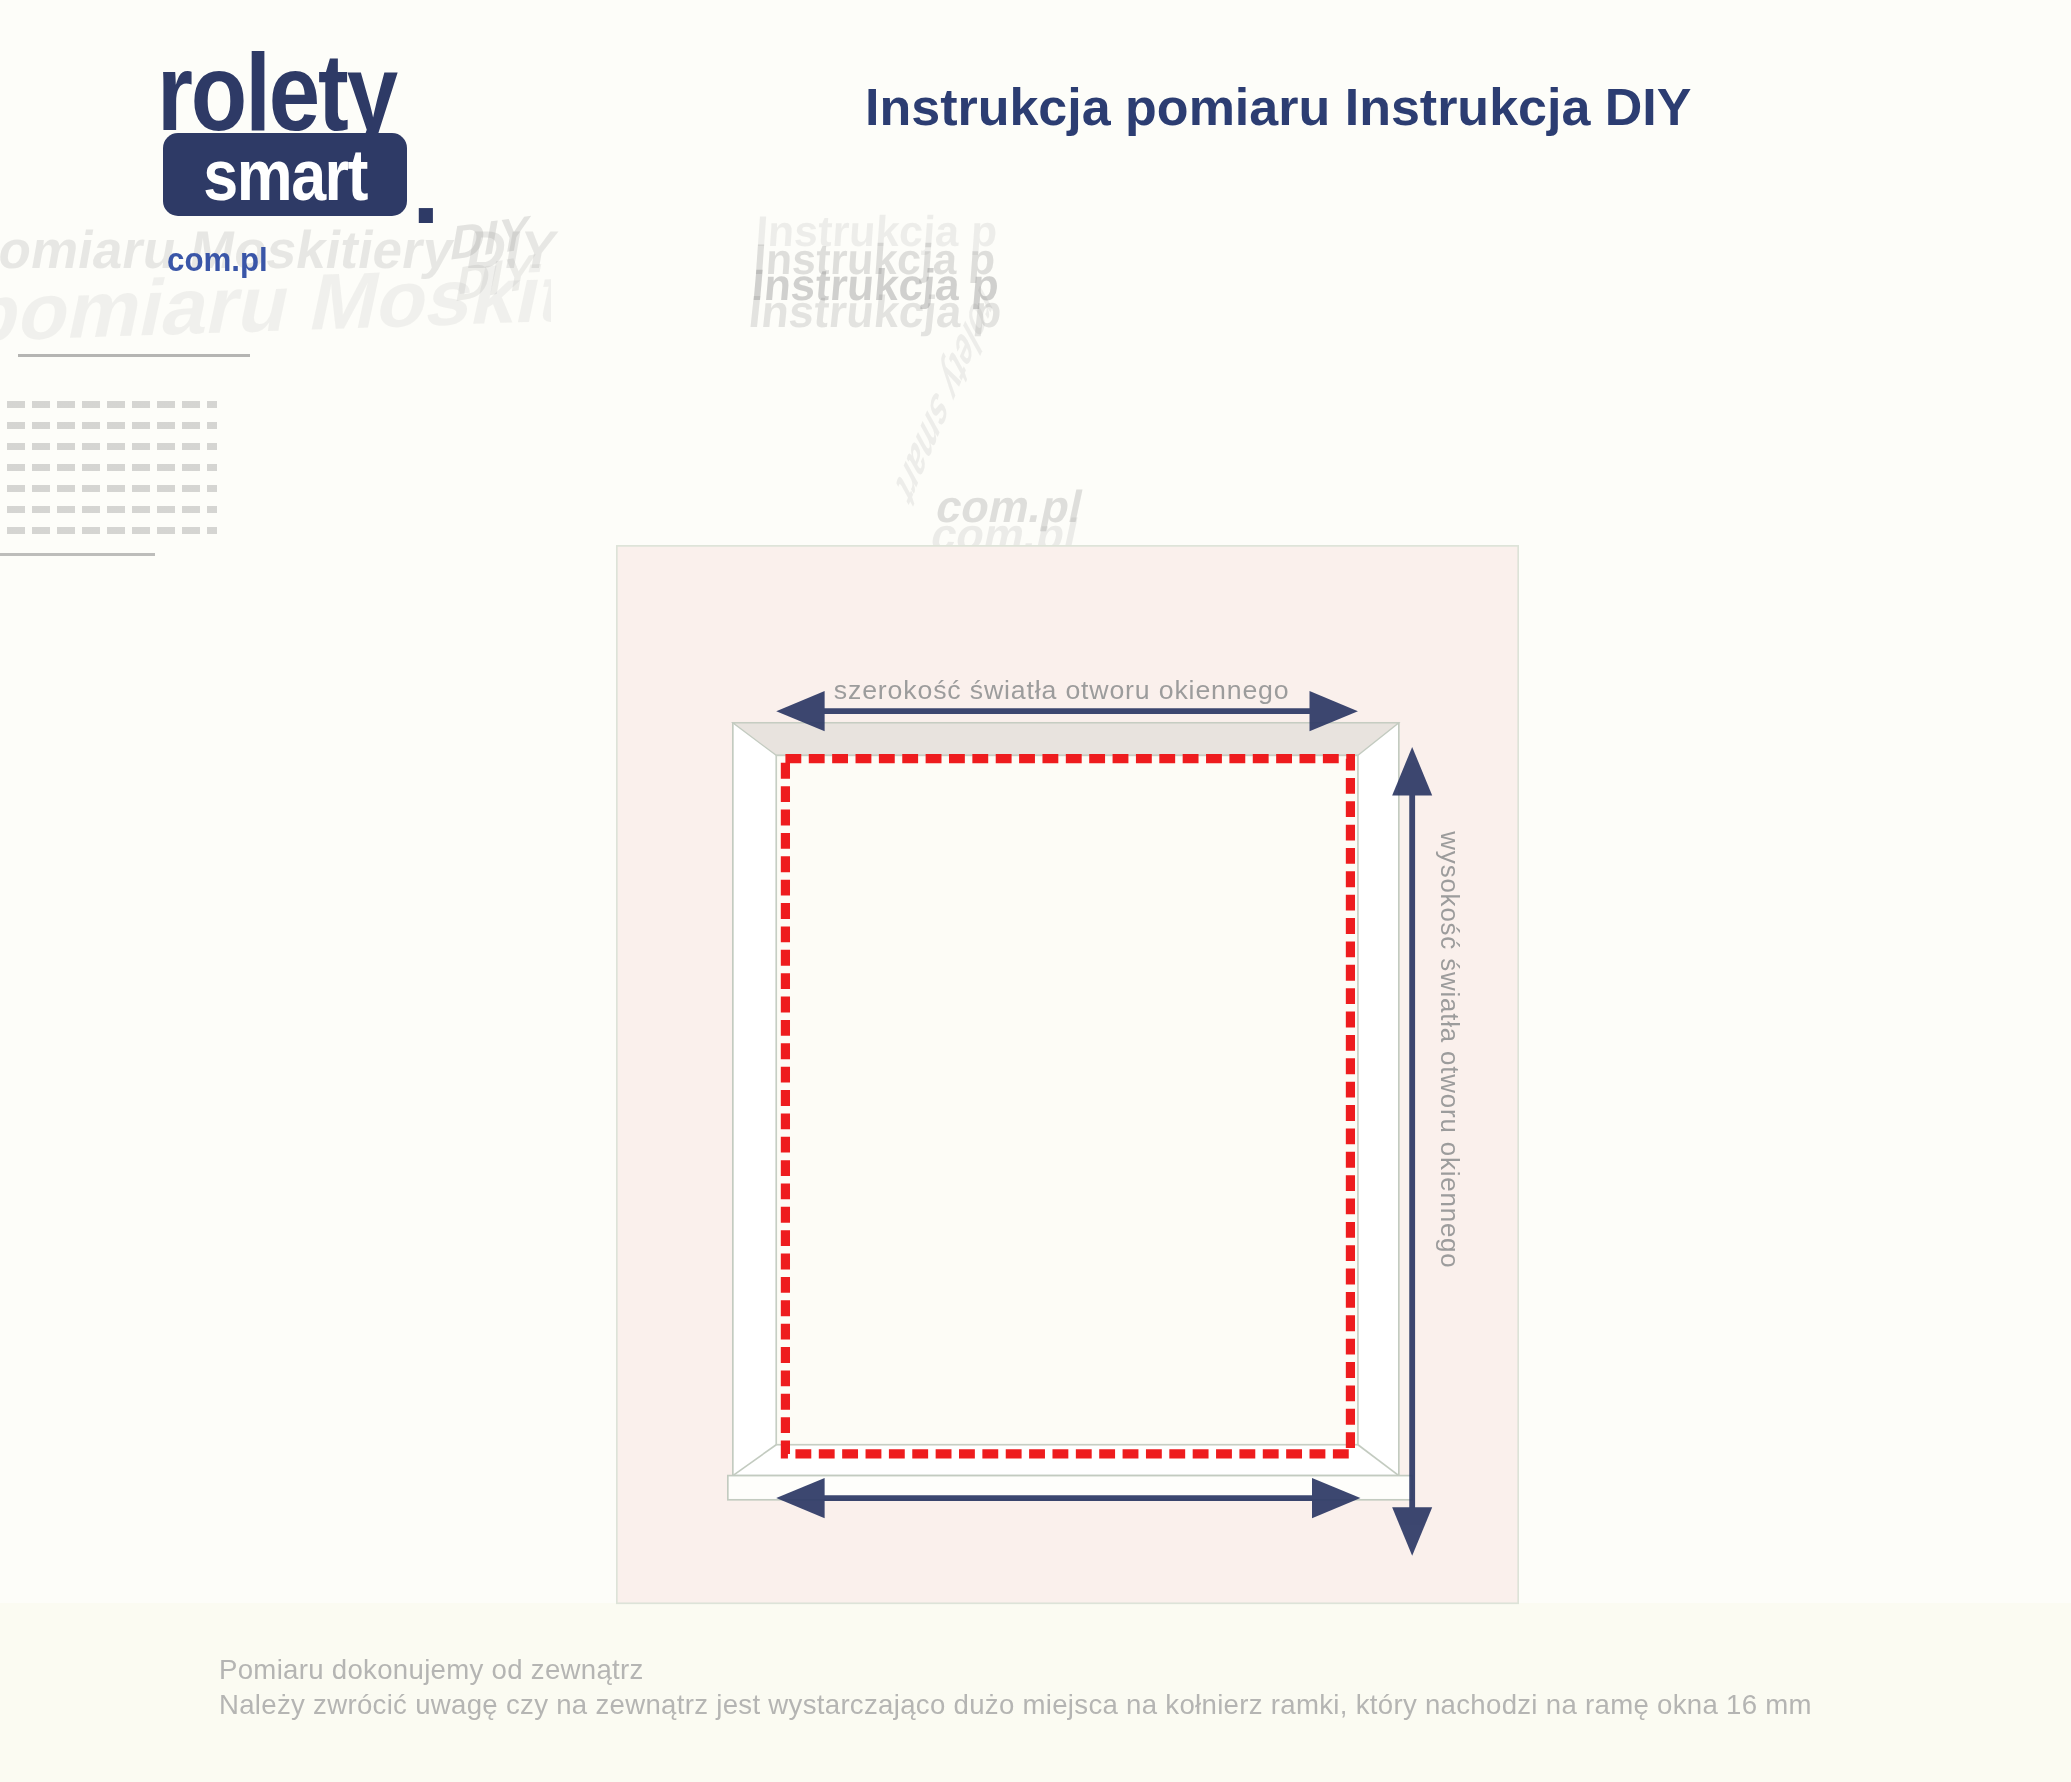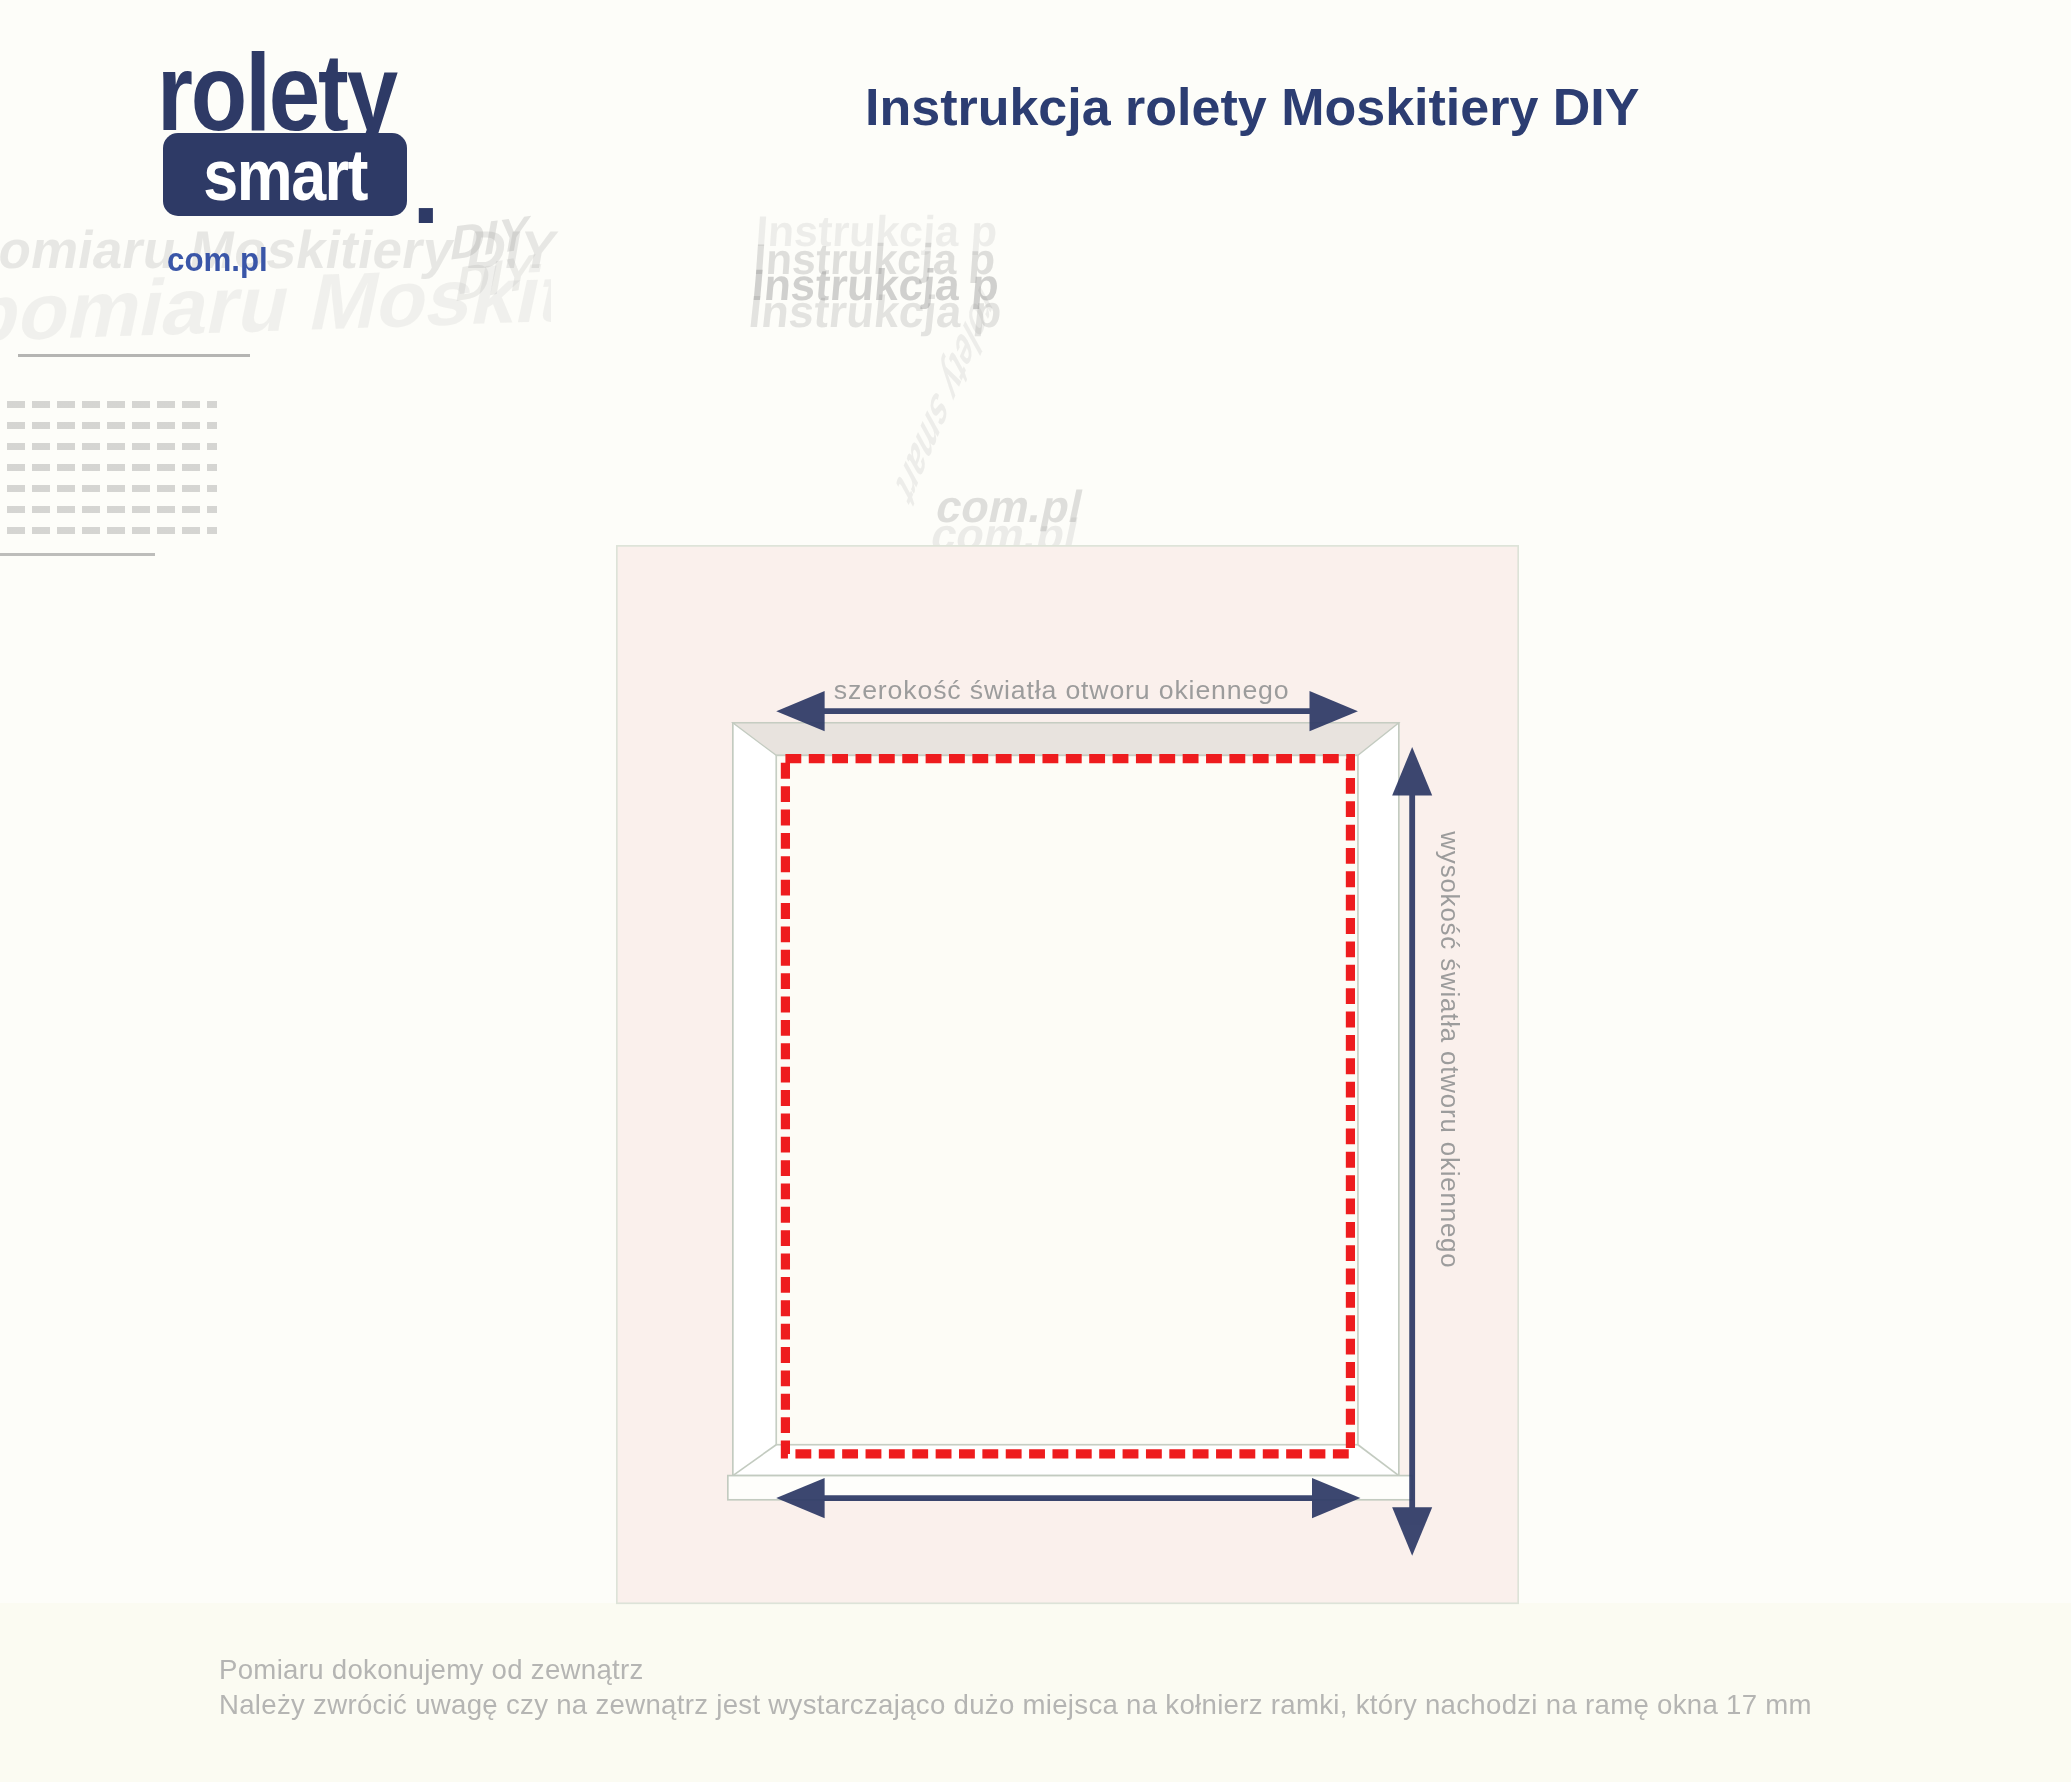--- a/index.html
+++ b/index.html
@@ -94,21 +94,21 @@
 
 <div class="logo-rolety">rolety</div>
 <div class="logo-badge-row">
   <div class="logo-badge">
     <span>smart</span>
   </div>
   <div class="logo-period">.</div>
 </div>
 <div class="logo-domain">com.pl</div>
 
-<div class="page-title">Instrukcja rolety Moskitiery DIY</div>
+<div class="page-title">Instrukcja pomiaru Instrukcja DIY</div>
 
 <svg class="diagram-svg" width="903" height="1060" viewBox="738 653 1082 1270" font-family="Liberation Sans, sans-serif">
 
   <rect x="739" y="654" width="1080" height="1267" fill="#faf0ec" stroke="#dde3d8" stroke-width="2"></rect>
 
   <rect x="878" y="866" width="798" height="902" fill="#ffffff" stroke="#c3cbc0" stroke-width="2"></rect>
 
   <polygon points="878,866 1676,866 1627,905 930,905" fill="#e8e3de" stroke="#c3cbc0" stroke-width="1.5"></polygon>
 
   <rect x="930" y="905" width="697" height="826" fill="#fdfcf6" stroke="#c6cec3" stroke-width="2"></rect>
@@ -136,14 +136,14 @@
     <line x1="972" y1="1795" x2="1586" y2="1795" stroke="#2e3a66" stroke-width="7"></line>
     <polygon points="930,1795 988,1771 988,1819" fill="#2e3a66"></polygon>
     <polygon points="1630,1795 1572,1771 1572,1819" fill="#2e3a66"></polygon>
   </g>
 
   <text x="1272" y="838" text-anchor="middle" font-size="32" fill="#9c9c9c" letter-spacing="1">szerokość światła otworu okiennego</text>
   <text x="1726" y="1258" text-anchor="middle" font-size="31" fill="#9c9c9c" letter-spacing="1" transform="rotate(90 1726 1258)">wysokość światła otworu okiennego</text>
 </svg>
 
 <div class="footer-line l1">Pomiaru dokonujemy od zewnątrz</div>
-<div class="footer-line l2">Należy zwrócić uwagę czy na zewnątrz jest wystarczająco dużo miejsca na kołnierz ramki, który nachodzi na ramę okna 17 mm</div>
+<div class="footer-line l2">Należy zwrócić uwagę czy na zewnątrz jest wystarczająco dużo miejsca na kołnierz ramki, który nachodzi na ramę okna 16 mm</div>
 
 
 </body></html>

